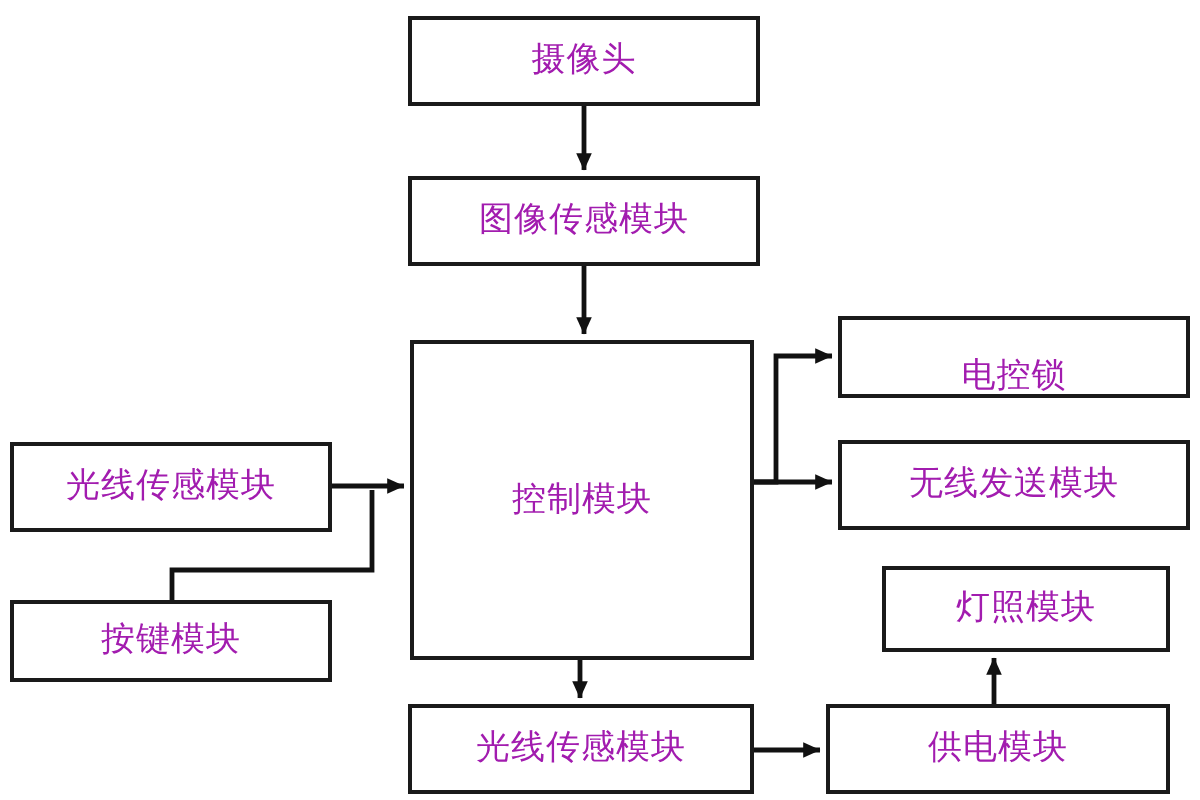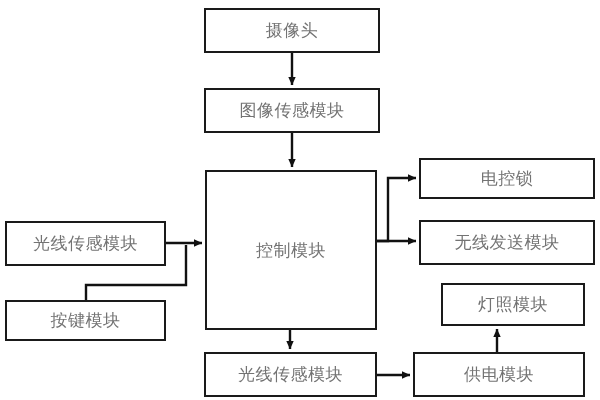--- a/index.html
+++ b/index.html
@@ -33,31 +33,31 @@
     background: #ffffff;
     display: flex;
     align-items: center;
     justify-content: center;
     z-index: 2;
   }
   .node-label {
     font-family: "DejaVu Sans", "Liberation Sans", sans-serif;
     font-size: 17px;
     line-height: 1;
-    color: #737373;
+    color: #a21caf;
     letter-spacing: 0.5px;
     white-space: nowrap;
     user-select: none;
   }
   .n-camera       { left:204px; top:8px;   width:176px; height:45px; }
   .n-imgsensor    { left:204px; top:88px;  width:176px; height:45px; }
   .n-control      { left:205px; top:170px; width:172px; height:160px; }
   .n-lightsensor  { left:5px;   top:221px; width:161px; height:45px;text-align:right; }
   .n-key          { left:5px;   top:300px; width:161px; height:41px; }
-  .n-lock         { left:419px; top:158px; width:176px; height:41px; }
+  .n-lock         { left:419px; top:158px; width:176px; height:41px;align-items:flex-end; }
   .n-wireless     { left:419px; top:220px; width:176px; height:45px; }
   .n-lamp         { left:441px; top:283px; width:144px; height:43px; }
   .n-power        { left:413px; top:352px; width:172px; height:45px; }
   .n-current      { left:204px; top:352px; width:173px; height:45px; }
 </style>
 </head>
 <body>
 
 <div id="canvas">
 

